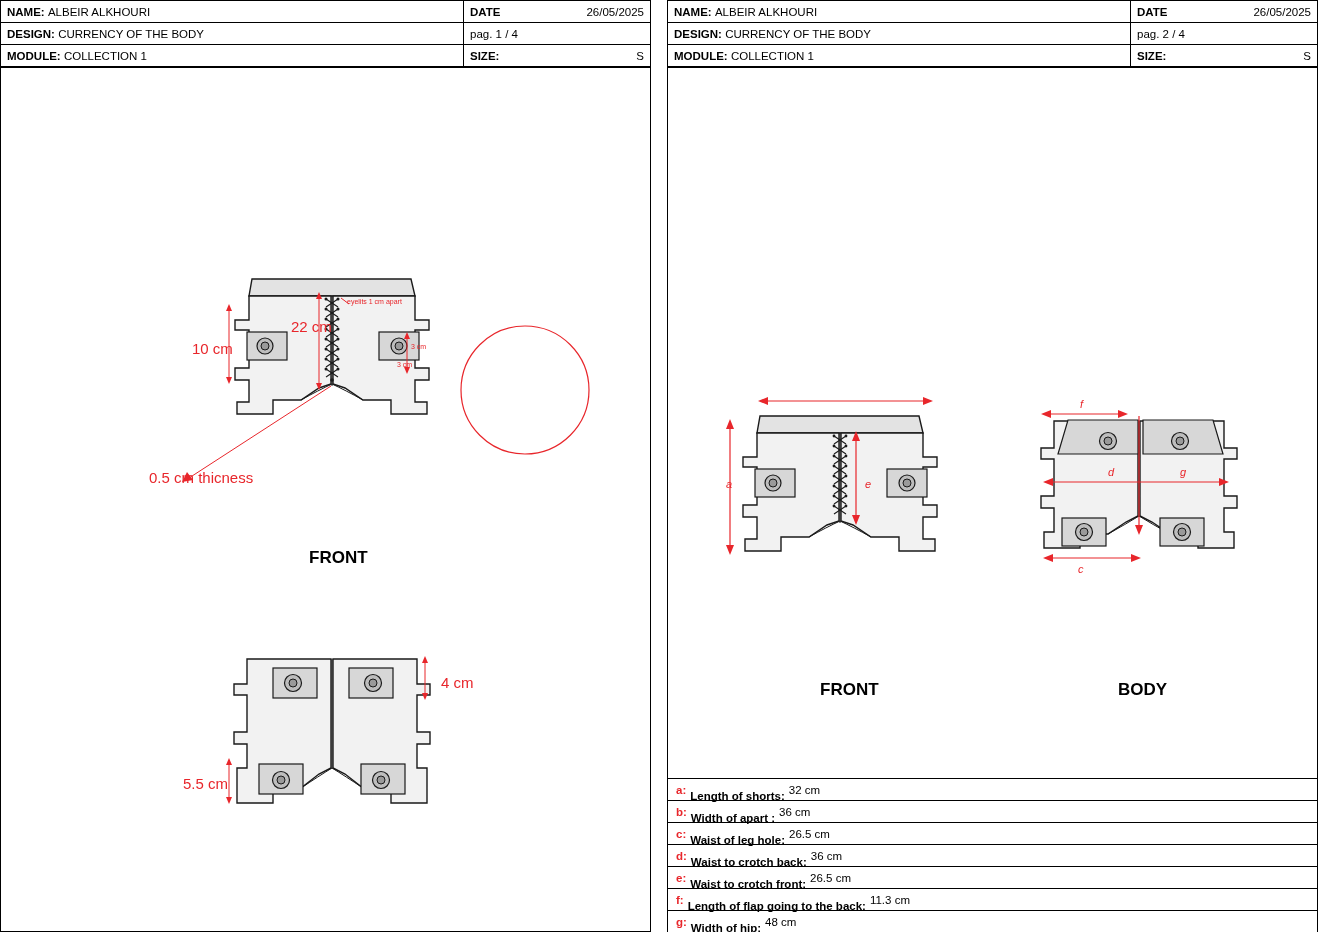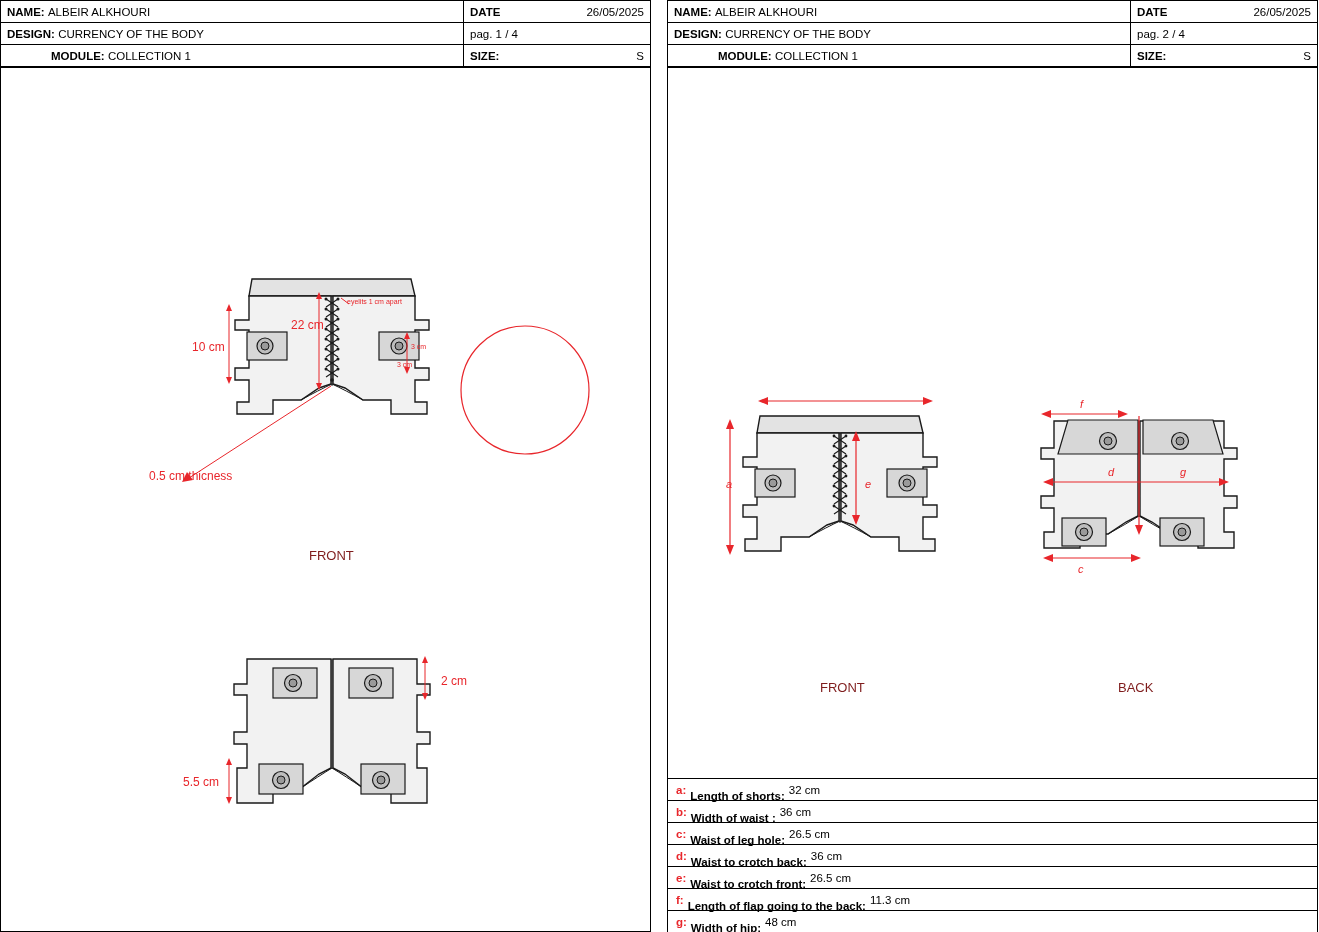--- a/index.html
+++ b/index.html
@@ -3,28 +3,28 @@
 <meta charset="utf-8">
 <style>
   html,body{margin:0;padding:0;background:#fff;}
   body{width:1319px;height:932px;font-family:"Liberation Sans", sans-serif;}
   .sheet-wrap{display:flex;width:1319px;height:906px;box-sizing:border-box;}
   .sheet{position:relative;border:1px solid #000;box-sizing:border-box;}
   .sheet.left{width:651px;height:932px;margin-right:16px;}
   .sheet.right{width:651px;height:932px;}
   .hdr{border-bottom:1px solid #000;box-sizing:border-box;}
   .hdr-row{display:flex;height:22px;border-bottom:1px solid #000;box-sizing:border-box;align-items:center;}
-  .hdr-row:last-child{border-bottom:1px solid #000;padding-left:44px;}
+  .hdr-row:last-child{border-bottom:1px solid #000;}
   .hdr-cell{font-size:11.5px;padding:0 6px;display:flex;align-items:center;height:100%;box-sizing:border-box;white-space:nowrap;overflow:hidden;}
   .hdr-cell b{font-weight:bold;}
   .cell-left{flex:1 1 auto;border-right:1px solid #000;}
   .cell-right{width:186px;flex:0 0 186px;justify-content:space-between;}
   .body{position:relative;height:calc(100% - 66px);}
-  .lbl{position:absolute;font-size:13px;font-weight:normal;color:#7f1d1d;}
-  .dim{position:absolute;font-size:12px;color:#e8262b;white-space:nowrap;}
+  .lbl{position:absolute;font-size:17px;font-weight:bold;color:#000000;}
+  .dim{position:absolute;font-size:15px;color:#e8262b;white-space:nowrap;}
   .dim.small{font-size:7px;}
   .letter{position:absolute;font-size:11px;color:#e8262b;font-style:italic;}
   svg{position:absolute;left:0;top:0;overflow:visible;}
   .meas-table{position:absolute;left:-1px;right:-1px;bottom:-1px;border-top:1px solid #000;}
   .meas-row{display:flex;align-items:center;height:22px;border-bottom:1px solid #000;border-left:1px solid #000;border-right:1px solid #000;box-sizing:border-box;font-size:11.5px;padding-left:8px;background:#fff;}
   .meas-row:last-child{border-bottom:none;}
   .meas-key{color:#e8262b;font-weight:bold;margin-right:4px;}
   .meas-label{font-weight:bold;margin-right:4px;margin-top:12px;}
   .meas-val{font-weight:normal;}
 </style>
@@ -147,21 +147,21 @@
           <path d="M225,729 L228,736 L231,729" fill="#e8262b" stroke="none"></path>
         </g>
       </svg>
 
       <span class="dim" style="left:191px;top:272px;">10 cm</span>
       <span class="dim" style="left:290px;top:250px;">22 cm</span>
       <span class="dim small" style="left:346px;top:230px;">eyelits 1 cm apart</span>
       <span class="dim small" style="left:410px;top:275px;">3 cm</span>
       <span class="dim small" style="left:396px;top:293px;">3 cm</span>
       <span class="dim" style="left:148px;top:401px;">0.5 cm thicness</span>
-      <span class="dim" style="left:440px;top:606px;">2 cm</span>
+      <span class="dim" style="left:440px;top:606px;">4 cm</span>
       <span class="dim" style="left:182px;top:707px;">5.5 cm</span>
 
       <span class="lbl" style="left:308px;top:480px;">FRONT</span>
 
     </div>
   </div>
 
   <div class="sheet right">
     <div class="hdr">
       <div class="hdr-row">
@@ -274,31 +274,31 @@
       </svg>
 
       <span class="letter" style="left:58px;top:410px;">a</span>
       <span class="letter" style="left:197px;top:410px;">e</span>
       <span class="letter" style="left:412px;top:330px;">f</span>
       <span class="letter" style="left:440px;top:398px;">d</span>
       <span class="letter" style="left:512px;top:398px;">g</span>
       <span class="letter" style="left:410px;top:495px;">c</span>
 
       <span class="lbl" style="left:152px;top:612px;">FRONT</span>
-      <span class="lbl" style="left:450px;top:612px;">BACK</span>
+      <span class="lbl" style="left:450px;top:612px;">BODY</span>
 
       <div class="meas-table">
         <div class="meas-row">
           <span class="meas-key">a:</span>
           <span class="meas-label">Length of shorts:</span>
           <span class="meas-val">32 cm</span>
         </div>
         <div class="meas-row">
           <span class="meas-key">b:</span>
-          <span class="meas-label">Width of waist :</span>
+          <span class="meas-label">Width of apart :</span>
           <span class="meas-val">36 cm</span>
         </div>
         <div class="meas-row">
           <span class="meas-key">c:</span>
           <span class="meas-label">Waist of leg hole:</span>
           <span class="meas-val">26.5 cm</span>
         </div>
         <div class="meas-row">
           <span class="meas-key">d:</span>
           <span class="meas-label">Waist to crotch back:</span>

